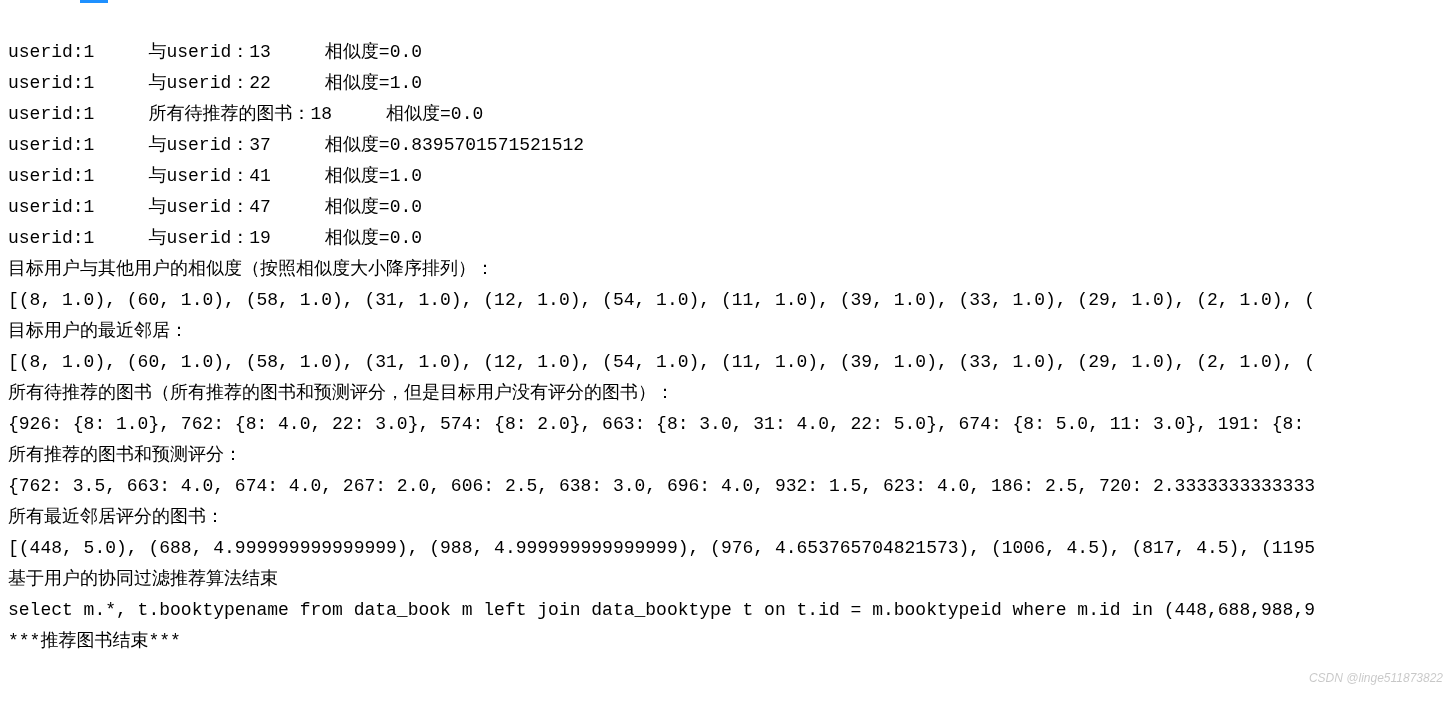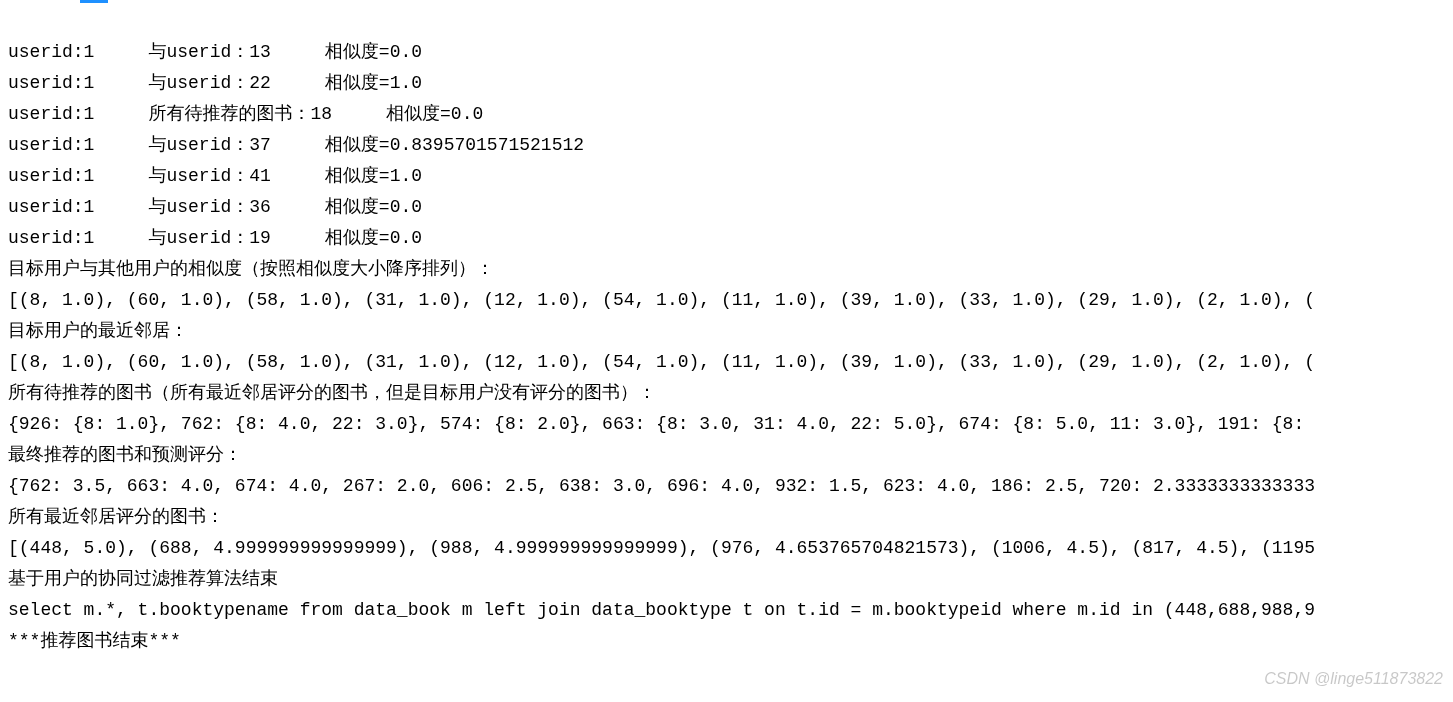--- a/index.html
+++ b/index.html
@@ -18,21 +18,21 @@
   .console {
     white-space: pre;
     padding: 6px 8px 0 8px;
   }
   .watermark {
     position: absolute;
     right: 10px;
     bottom: 8px;
     color: rgba(0,0,0,0.22);
     font-family: Arial, "Microsoft YaHei", sans-serif;
-    font-size: 16px;
+    font-size: 12px;
     font-style: italic;
   }
   .underline-tab {
     position: absolute;
     top: 0;
     left: 80px;
     width: 28px;
     height: 3px;
     background: #1e90ff;
   }
@@ -41,29 +41,29 @@
 <body>
 
 <div class="underline-tab"></div>
 
 <div class="console">
 <span>userid:1     与userid：13     相似度=0.0</span>
 <span>userid:1     与userid：22     相似度=1.0</span>
 <span>userid:1     所有待推荐的图书：18     相似度=0.0</span>
 <span>userid:1     与userid：37     相似度=0.8395701571521512</span>
 <span>userid:1     与userid：41     相似度=1.0</span>
-<span>userid:1     与userid：36     相似度=0.0</span>
+<span>userid:1     与userid：47     相似度=0.0</span>
 <span>userid:1     与userid：19     相似度=0.0</span>
 <span>目标用户与其他用户的相似度（按照相似度大小降序排列）：</span>
 <span>[(8, 1.0), (60, 1.0), (58, 1.0), (31, 1.0), (12, 1.0), (54, 1.0), (11, 1.0), (39, 1.0), (33, 1.0), (29, 1.0), (2, 1.0), (</span>
 <span>目标用户的最近邻居：</span>
 <span>[(8, 1.0), (60, 1.0), (58, 1.0), (31, 1.0), (12, 1.0), (54, 1.0), (11, 1.0), (39, 1.0), (33, 1.0), (29, 1.0), (2, 1.0), (</span>
-<span>所有待推荐的图书（所有最近邻居评分的图书，但是目标用户没有评分的图书）：</span>
+<span>所有待推荐的图书（所有推荐的图书和预测评分，但是目标用户没有评分的图书）：</span>
 <span>{926: {8: 1.0}, 762: {8: 4.0, 22: 3.0}, 574: {8: 2.0}, 663: {8: 3.0, 31: 4.0, 22: 5.0}, 674: {8: 5.0, 11: 3.0}, 191: {8:</span>
-<span>最终推荐的图书和预测评分：</span>
+<span>所有推荐的图书和预测评分：</span>
 <span>{762: 3.5, 663: 4.0, 674: 4.0, 267: 2.0, 606: 2.5, 638: 3.0, 696: 4.0, 932: 1.5, 623: 4.0, 186: 2.5, 720: 2.3333333333333</span>
 <span>所有最近邻居评分的图书：</span>
 <span>[(448, 5.0), (688, 4.999999999999999), (988, 4.999999999999999), (976, 4.653765704821573), (1006, 4.5), (817, 4.5), (1195</span>
 <span>基于用户的协同过滤推荐算法结束</span>
 <span>select m.*, t.booktypename from data_book m left join data_booktype t on t.id = m.booktypeid where m.id in (448,688,988,9</span>
 <span>***推荐图书结束***</span>
 </div>
 
 <div class="watermark">CSDN @linge511873822</div>
 

